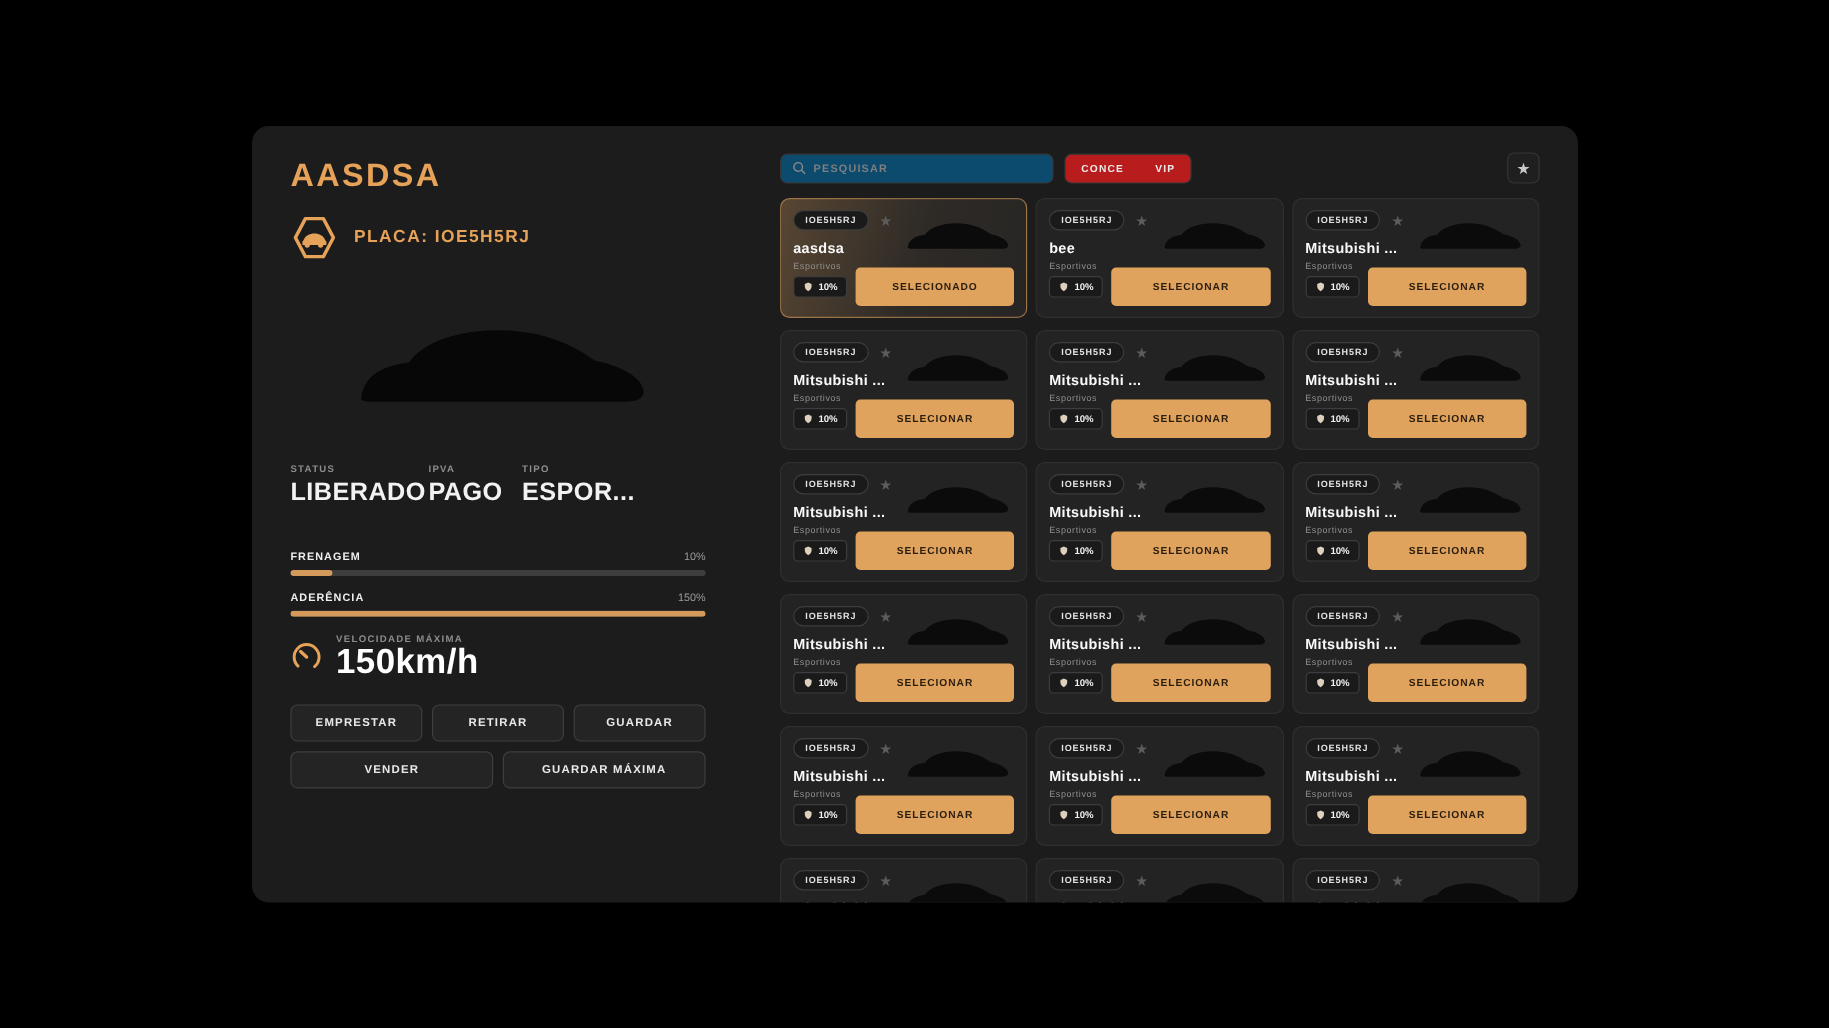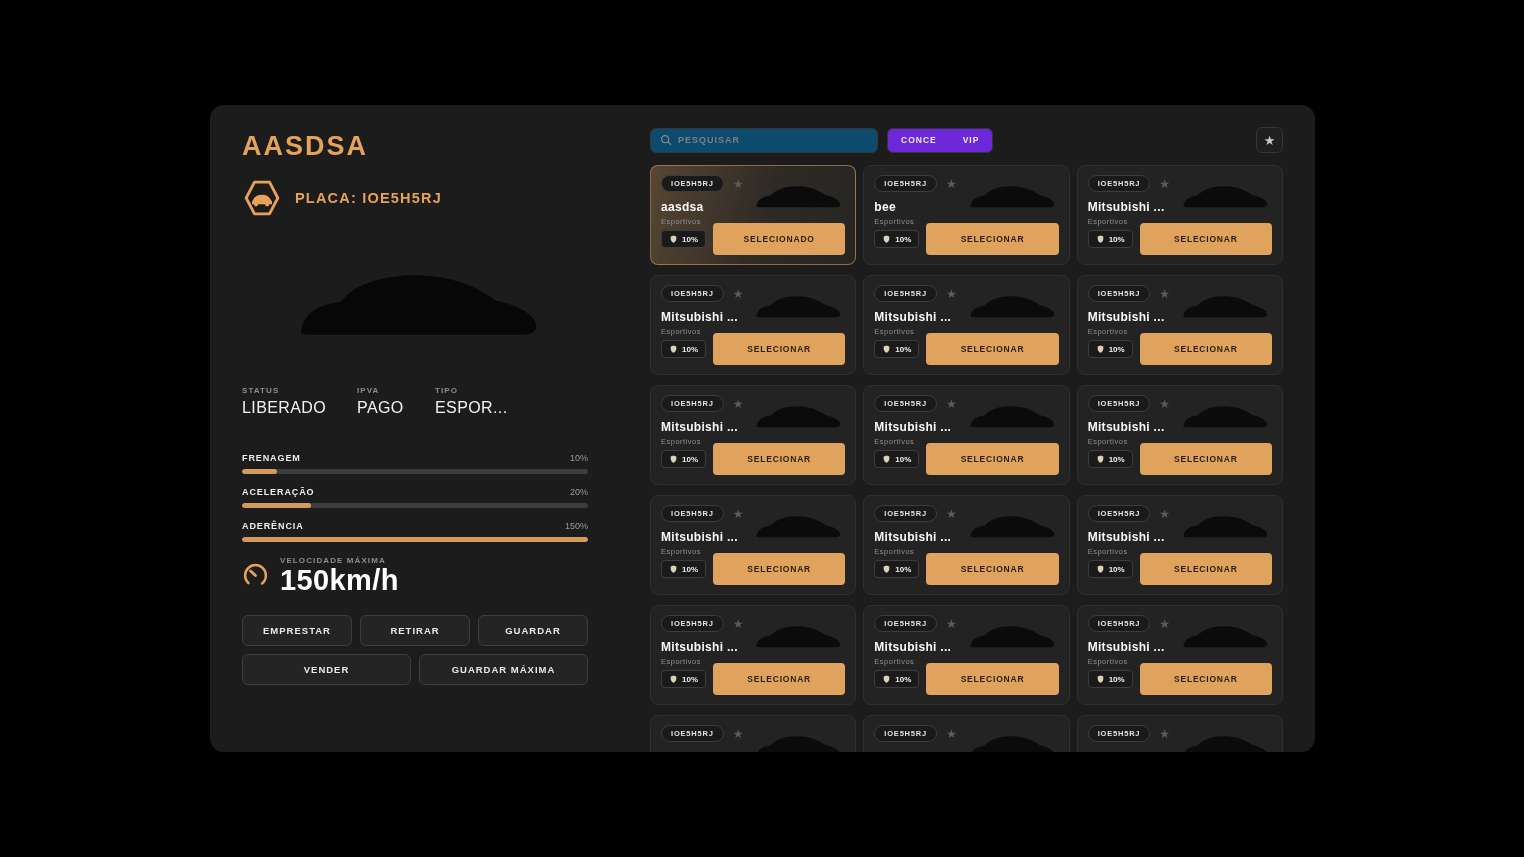--- a/index.html
+++ b/index.html
@@ -15,21 +15,21 @@
   .plate-row { display:flex; align-items:center; gap:13px; margin-top:16px; }
   .hex-badge { width:40px; height:40px; flex:0 0 40px; }
   .plate-text { color:#e5a258; font-weight:bold; font-size:14.5px; letter-spacing:1.2px; }
   .car-figure { margin:24px auto 0; width:270px; height:122px; }
   .car-figure svg { width:100%; height:100%; }
   .car-fill { fill:#070707; }
   .stats-row { display:flex; margin-top:22px; }
   .stats-row .stat:nth-child(1){ width:115px; }
   .stats-row .stat:nth-child(2){ width:78px; }
   .stat-label { color:#8d8d8d; font-size:8px; font-weight:bold; letter-spacing:1.1px; }
-  .stat-value { color:#f2f2f2; font-size:16px; font-weight:normal; margin-top:4px; letter-spacing:.4px; }
+  .stat-value { color:#f2f2f2; font-size:21px; font-weight:bold; margin-top:4px; letter-spacing:.4px; }
   .bars { margin-top:36px; }
   .bar-block { margin-bottom:13px; }
   .bar-head { display:flex; justify-content:space-between; align-items:baseline; }
   .bar-label { color:#efefef; font-size:9px; font-weight:bold; letter-spacing:.9px; }
   .bar-value { color:#9a9a9a; font-size:9px; }
   .bar-track { height:5px; background:#3d3d3d; border-radius:3px; margin-top:6px; overflow:hidden; }
   .bar-fill { height:100%; background:#d49a5b; border-radius:3px; }
   .speed-row { display:flex; align-items:center; gap:11px; margin-top:14px; }
   .speed-icon { width:27px; height:27px; flex:0 0 27px; }
   .speed-label { color:#8d8d8d; font-size:8px; font-weight:bold; letter-spacing:1.1px; }
@@ -43,21 +43,21 @@
   
   .right { flex:1; padding:22px 32px 0 0; display:flex; flex-direction:column; }
   .toolbar { display:flex; align-items:center; flex:0 0 25px; }
   .search-box { width:228px; height:25px; background:#0c4a6e; border:1px solid #363636;
     border-radius:6px; display:flex; align-items:center; gap:6px; padding:0 9px; }
   .search-box svg { flex:0 0 12px; }
   .search-input { flex:1; background:transparent; border:none; outline:none; color:#ddd;
     font-size:9px; font-weight:bold; letter-spacing:1px; font-family:inherit; min-width:0; }
   .search-input::placeholder { color:#7f7f7f; }
   .filter-group { display:flex; align-items:flex-start; margin-left:9px; height:25px;
-    background:#6d28d9; border:1px solid #363636; border-radius:6px; }
+    background:#b91c1c; border:1px solid #363636; border-radius:6px; }
   .filter-btn { padding:0 13px; height:100%; background:none; border:none; cursor:pointer;
     color:#eaeaea; font-size:8.5px; font-weight:bold; letter-spacing:1px; font-family:inherit; }
   .fav-btn { margin-left:auto; width:27px; height:26px; background:#1f1f1f;
     border:1px solid #363636; border-radius:6px; color:#c9c9c9; font-size:13px;
     display:flex; align-items:center; justify-content:center; cursor:pointer; }
 
   .cards { margin-top:12px; flex:1; overflow:hidden; display:grid;
     grid-template-columns:repeat(3,1fr); grid-auto-rows:100px; gap:10px 7px; }
   .card { position:relative; background:#232323; border:1px solid #2f2f2f;
     border-radius:8px; height:100px; padding:9px 10px; }
@@ -127,29 +127,20 @@
   <div class="bar-block">
     <div class="bar-head">
       <span class="bar-label">FRENAGEM</span>
       <span class="bar-value">10%</span>
     </div>
     <div class="bar-track">
       <div class="bar-fill" style="width: 10%;"></div>
     </div>
   </div>
 
-  <div class="bar-block">
-    <div class="bar-head">
-      <span class="bar-label">ACELERAÇÃO</span>
-      <span class="bar-value">20%</span>
-    </div>
-    <div class="bar-track">
-      <div class="bar-fill" style="width: 20%;"></div>
-    </div>
-  </div>
 
   <div class="bar-block">
     <div class="bar-head">
       <span class="bar-label">ADERÊNCIA</span>
       <span class="bar-value">150%</span>
     </div>
     <div class="bar-track">
       <div class="bar-fill" style="width: 100%;"></div>
     </div>
   </div>

